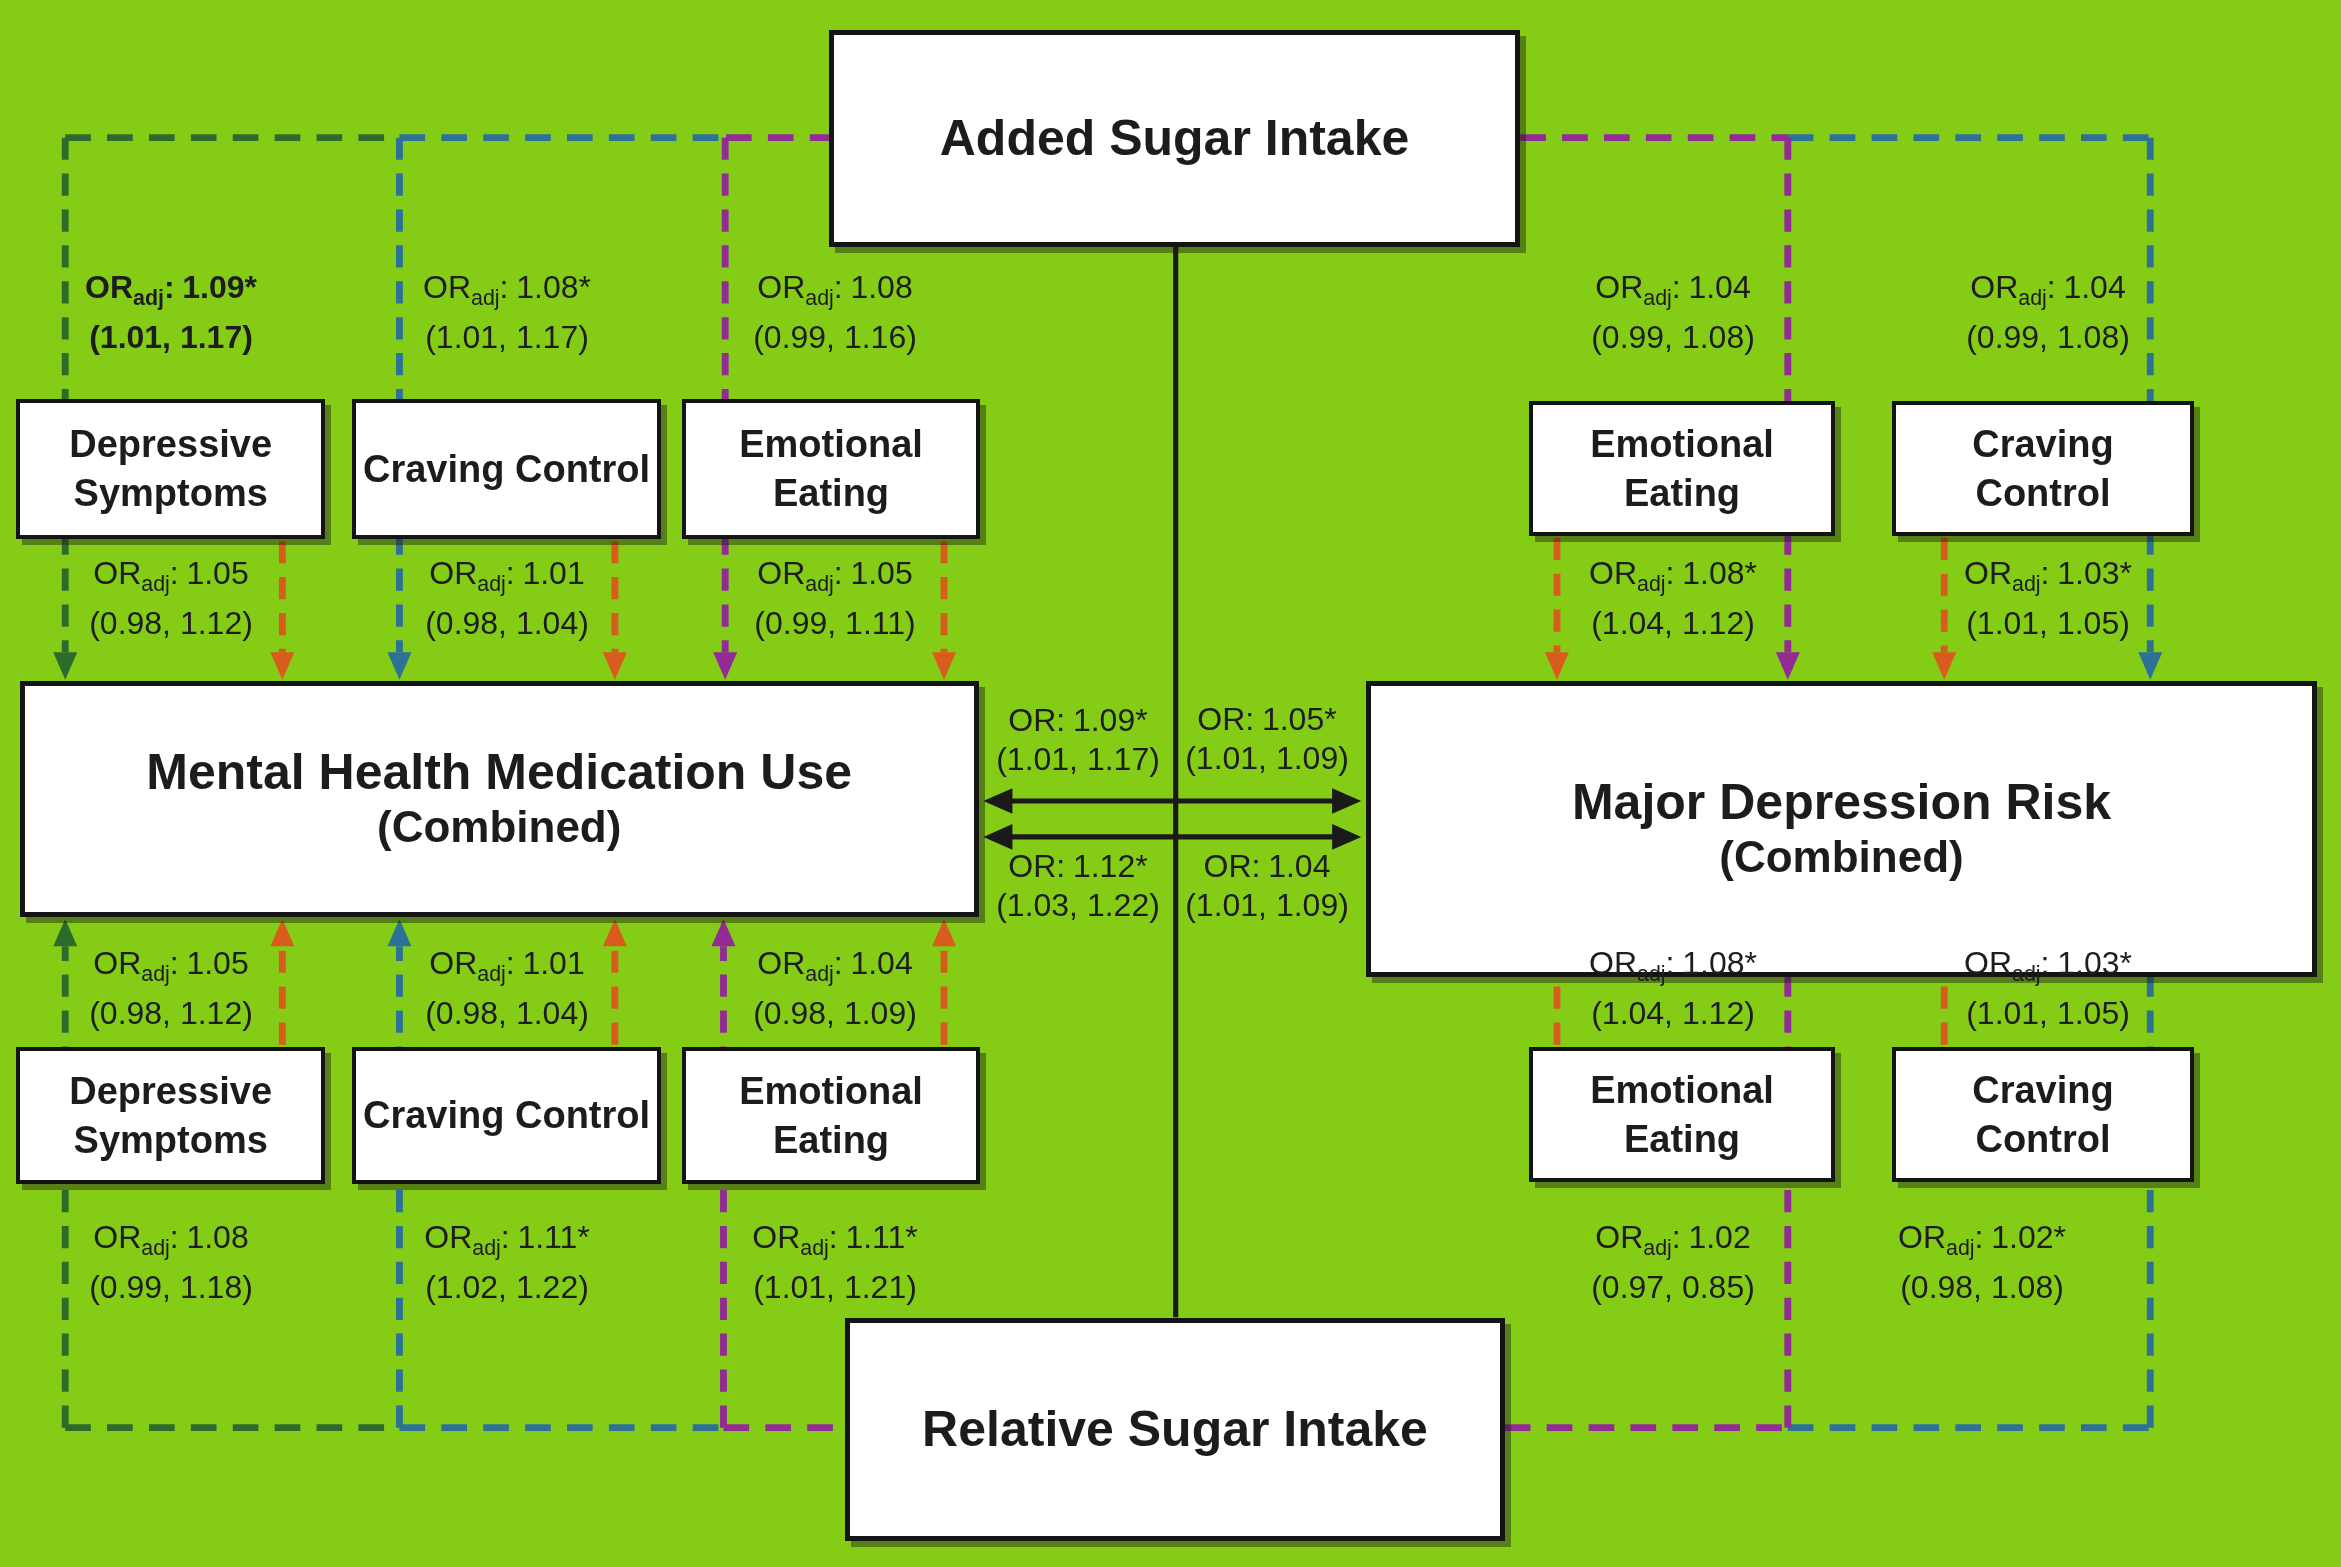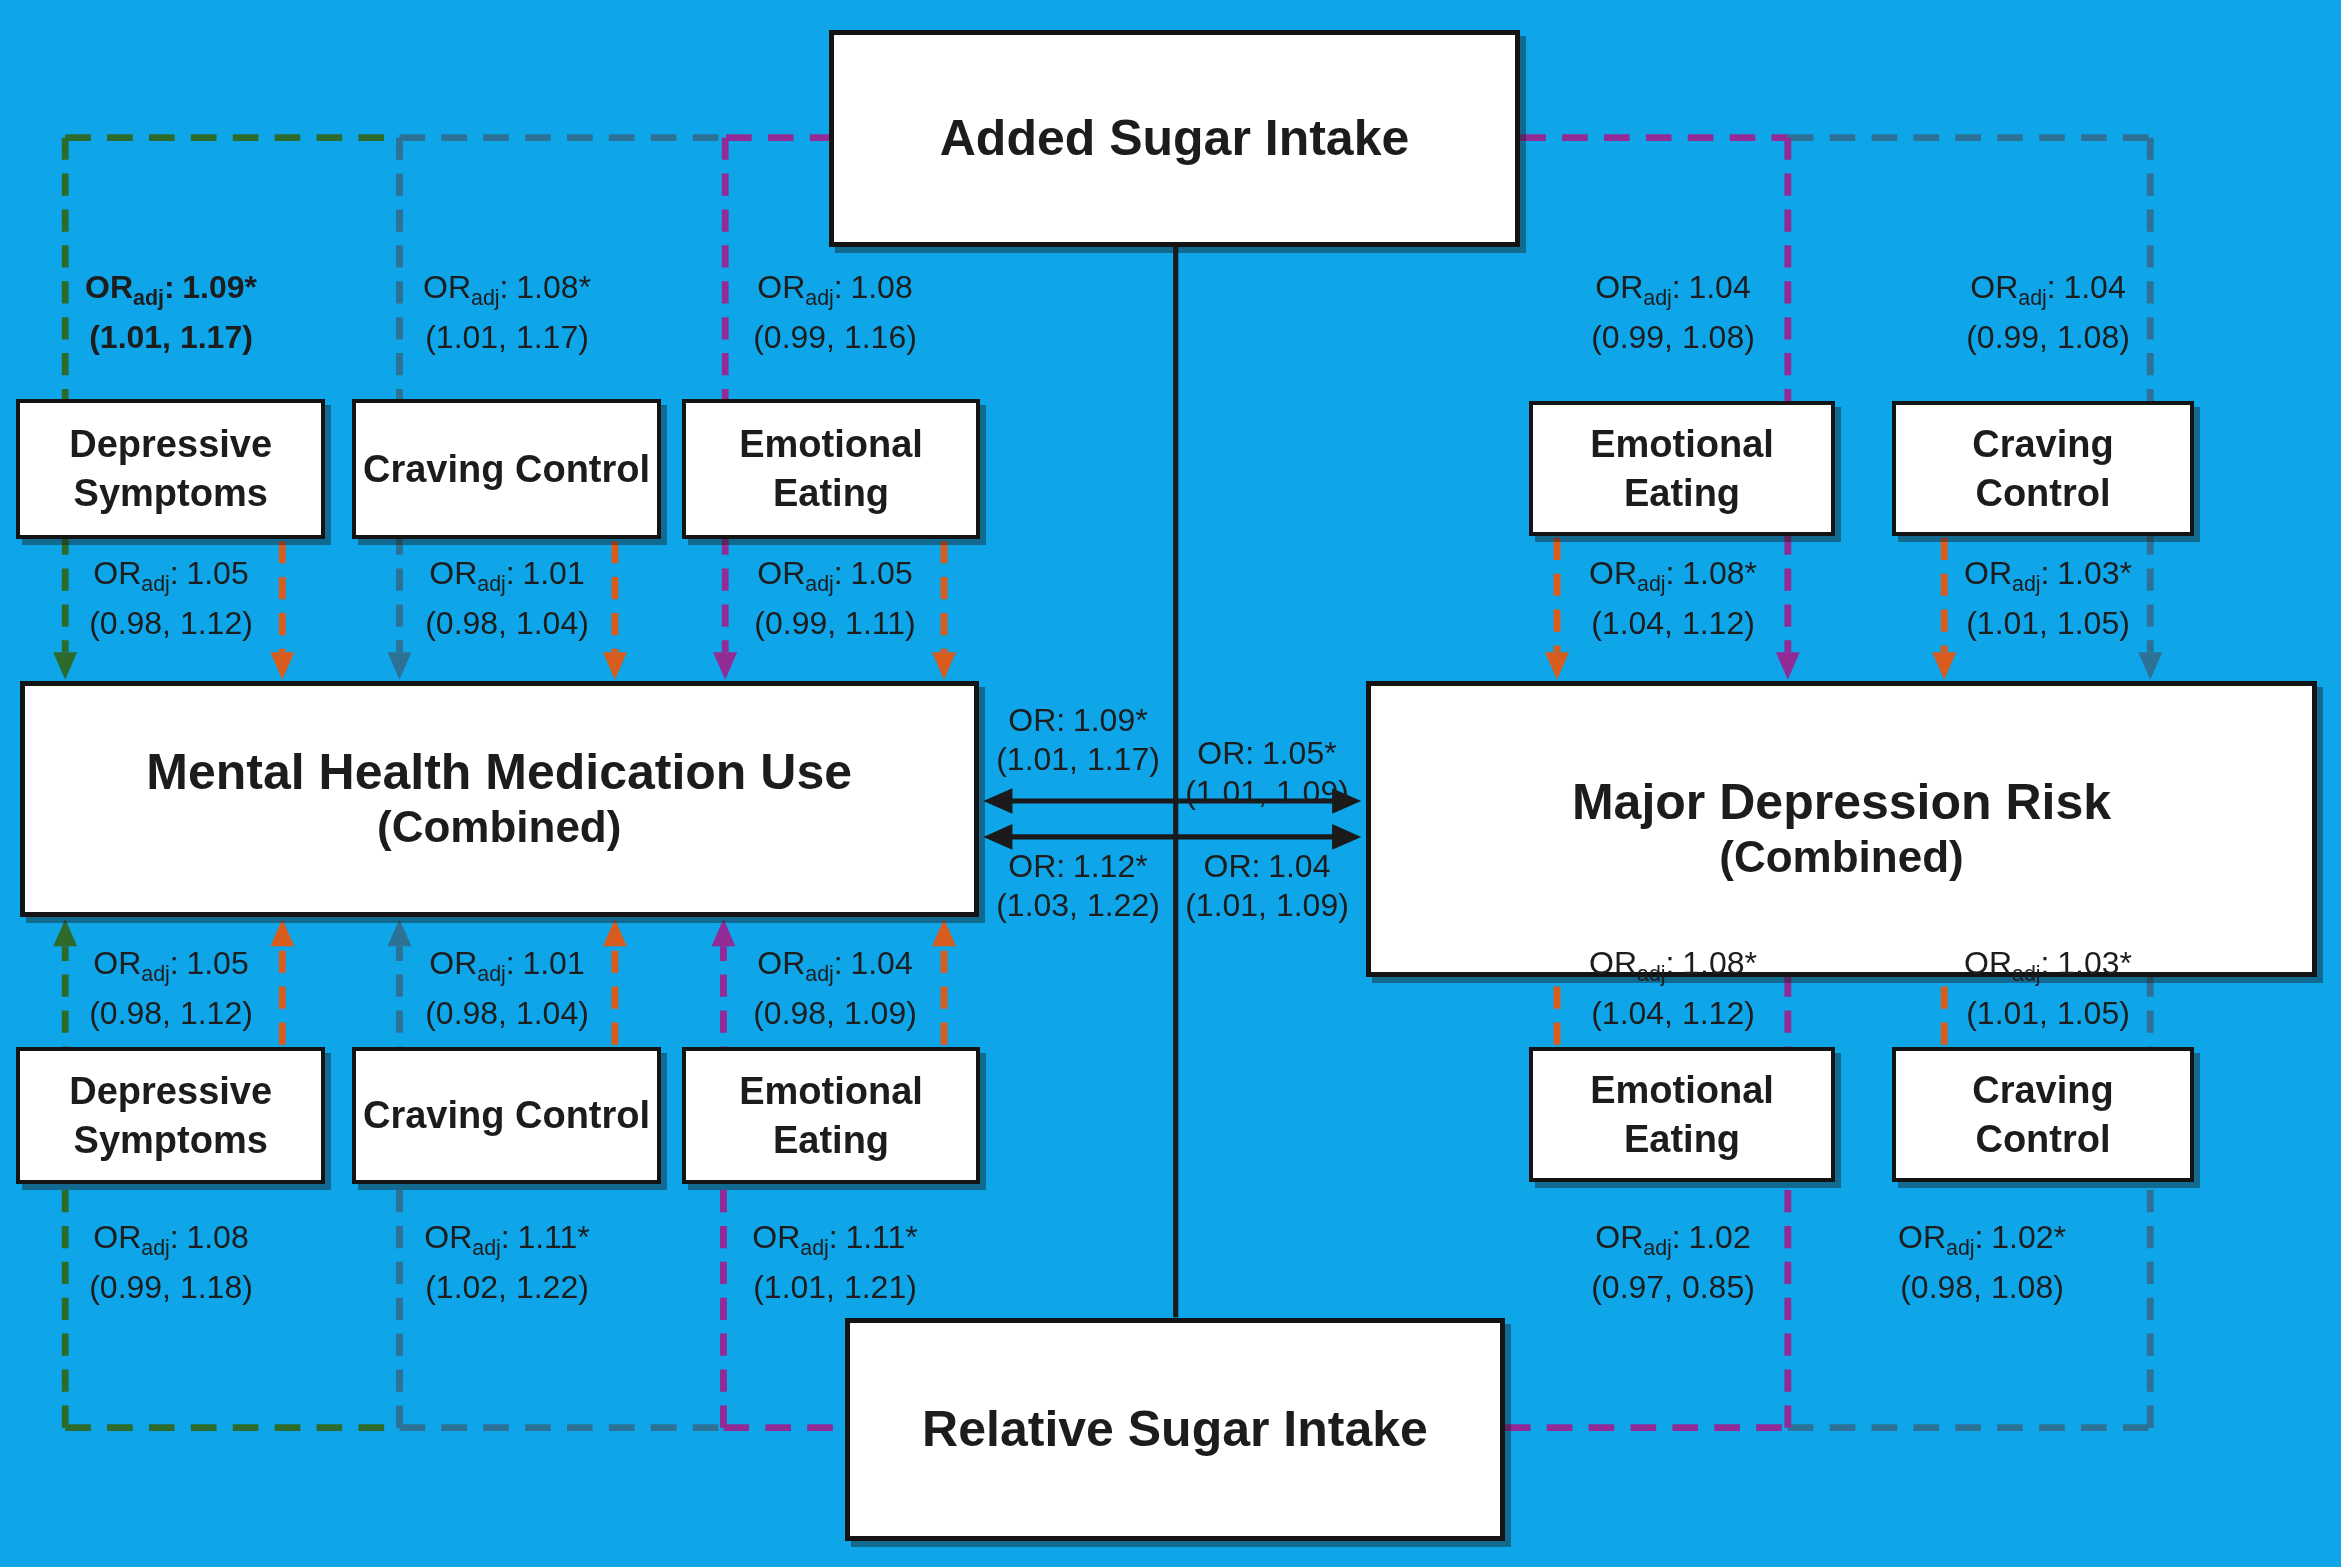--- a/index.html
+++ b/index.html
@@ -1,17 +1,17 @@
 <!DOCTYPE html>
 <html style="--green: #2c6b2c; --blue: #2d7296; --purple: #922b96; --orange: #d85c1e; --black: #1a1a1a;font-size:13.7px"><head>
 <meta charset="utf-8">
 <title></title>
 <style>
   html,body{margin:0;padding:0;background:#ffffff;}
-  .stage{position:relative;width:2342px;height:1567px;background:#0ea5e9;overflow:hidden;
+  .stage{position:relative;width:2342px;height:1567px;background:#84cc16;overflow:hidden;
          font-family:"Liberation Sans", sans-serif;color:#1c1c1c;}
   .stage svg{position:absolute;left:0;top:0;z-index:1;}
   .node{position:absolute;z-index:2;background:#ffffff;border:5.1px solid #141414;
         box-sizing:border-box;display:flex;flex-direction:column;align-items:center;
         justify-content:center;text-align:center;box-shadow:6px 6px 0 rgba(25,25,25,0.42);}
   .node .t1{font-weight:700;font-size:50px;line-height:55px;}
   .node .t2{font-weight:700;font-size:44px;line-height:53px;}
   .mediator{border-width:4.3px;}
   .mediator .t1{font-size:38px;line-height:49px;padding:0 6.8px;}
   .orlabel{position:absolute;z-index:3;width:308px;text-align:center;
@@ -195,21 +195,21 @@
   </div>
   <div class="orlabel" style="left:1894px;top:554px;">
     <div><span>OR</span><sub>adj</sub><span>:</span><span class="val">1.03*</span></div>
     <div>(1.01, 1.05)</div>
   </div>
 
   <div class="orlabel midlabel" style="left:941px;top:701px;">
     <div><span>OR</span><span>:</span><span class="val">1.09*</span></div>
     <div>(1.01, 1.17)</div>
   </div>
-  <div class="orlabel midlabel" style="left:1130px;top:734px;">
+  <div class="orlabel midlabel" style="left:1130px;top:700px;">
     <div><span>OR</span><span>:</span><span class="val">1.05*</span></div>
     <div>(1.01, 1.09)</div>
   </div>
   <div class="orlabel midlabel" style="left:941px;top:847px;">
     <div><span>OR</span><span>:</span><span class="val">1.12*</span></div>
     <div>(1.03, 1.22)</div>
   </div>
   <div class="orlabel midlabel" style="left:1130px;top:847px;">
     <div><span>OR</span><span>:</span><span class="val">1.04</span></div>
     <div>(1.01, 1.09)</div>

